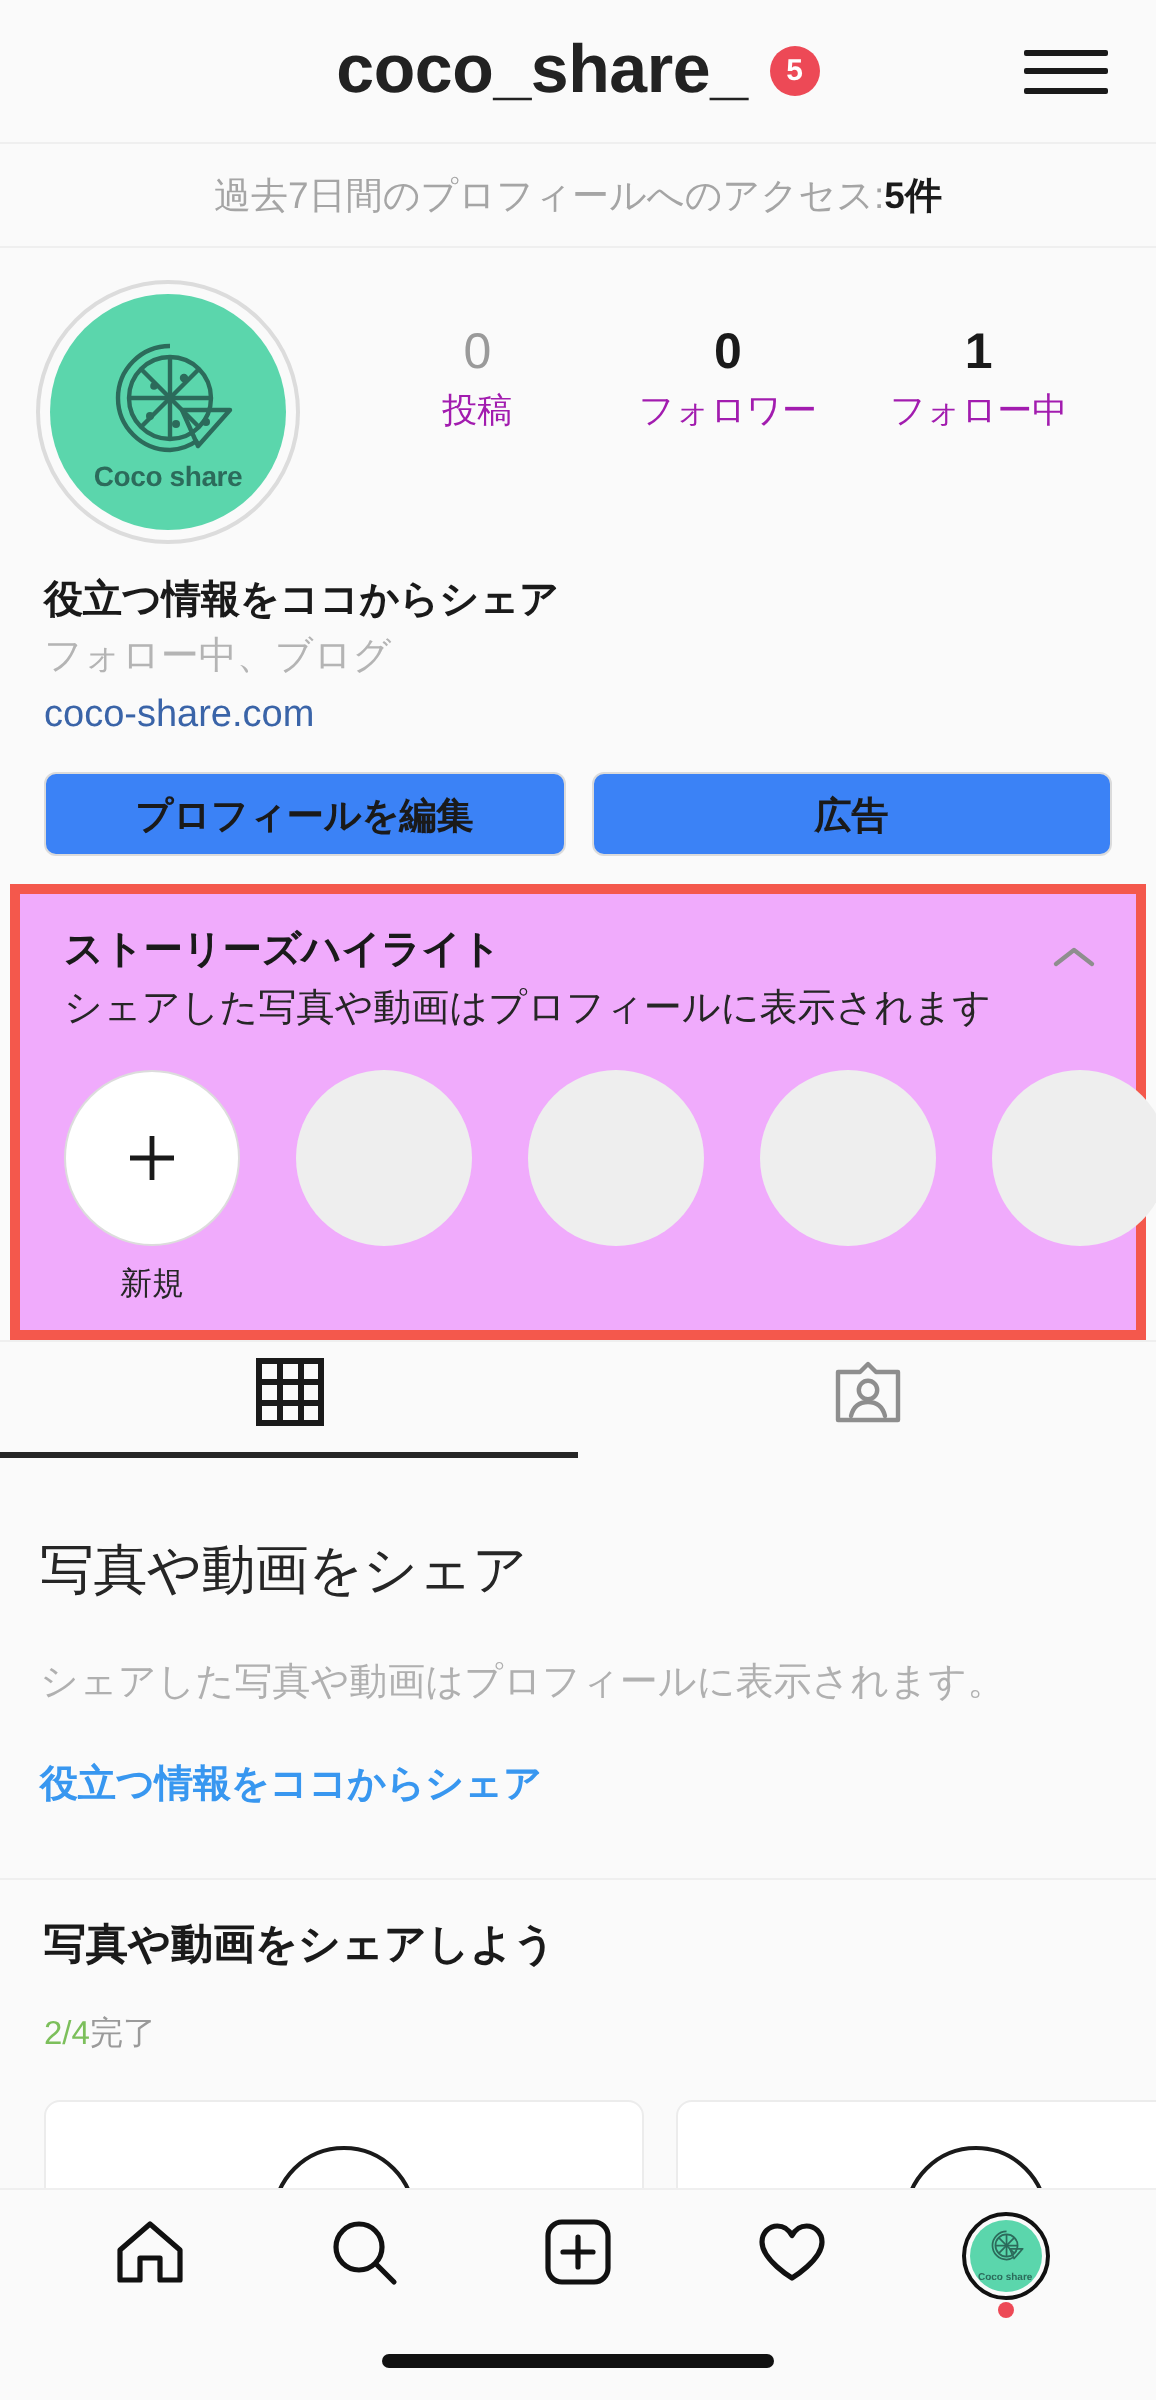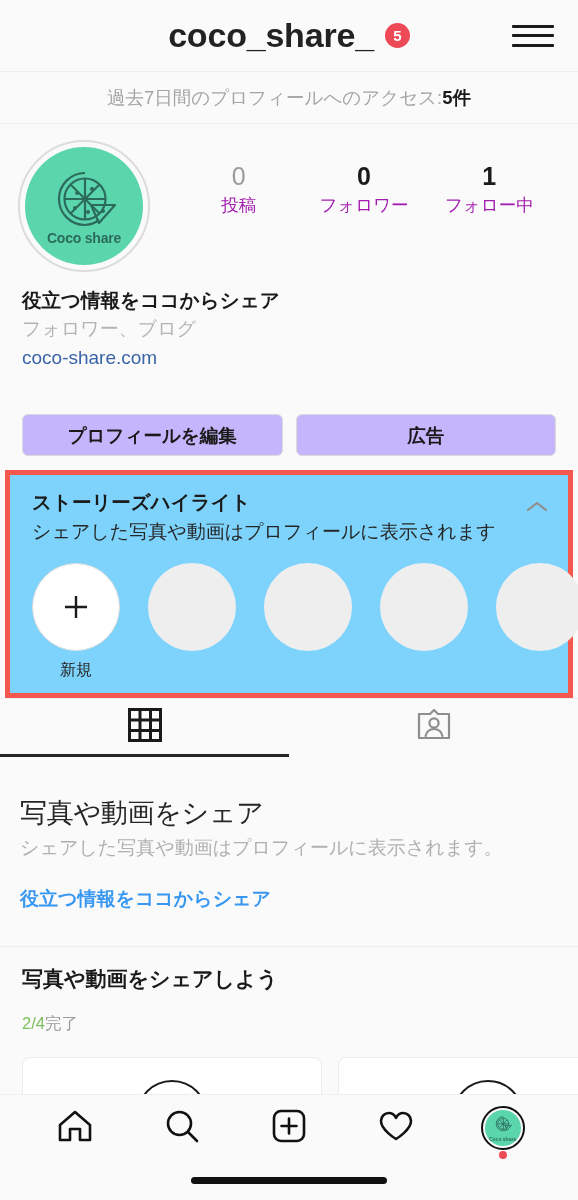--- a/index.html
+++ b/index.html
@@ -67,28 +67,27 @@
   .stat-label { font-size: 17.5px; color: #a21caf; margin-top: 2px; }
 
   .bio { padding: 14px 22px 0 22px; }
   .bio-name { font-size: 19.5px; font-weight: bold; color: #1a1a1a; line-height: 1.5; }
   .bio-category { font-size: 19px; color: #b4b4b4; line-height: 1.5; }
   .bio-link { font-size: 19px; color: #3a64a8; line-height: 1.5; }
 
   .action-row { display: flex; gap: 13px; padding: 14px 22px 0 22px; }
   .action-btn {
     flex: 1; height: 42px; border: 1px solid #dbdbdb; border-radius: 6px;
-    background: #c4b5fd; font-size: 18.5px; font-weight: bold; color: #1a1a1a;
+    background: #3b82f6; font-size: 18.5px; font-weight: bold; color: #1a1a1a;
     display: flex; align-items: center; justify-content: center;
     font-family: inherit;
-    margin-top: 28px;
-  }
-
-  
-  .highlights-wrap { margin: 14px 5px 0 5px; border: 5px solid #F4584C; background: #7dd3fc; }
+  }
+
+  
+  .highlights-wrap { margin: 14px 5px 0 5px; border: 5px solid #F4584C; background: #f0abfc; }
   .highlights-head {
     display: flex; align-items: flex-start; justify-content: space-between;
     padding: 14px 18px 0 22px;
   }
   .hl-title { font-size: 19.5px; font-weight: bold; color: #1a1a1a; }
   .hl-sub { font-size: 19px; color: #262626; margin-top: 3px; }
   .chev {
     width: 26px; height: 26px; flex: 0 0 auto; margin-top: 4px;
     display: flex; align-items: center; justify-content: center;
   }
@@ -107,21 +106,21 @@
   .tabs { display: flex; border-top: 1px solid #efefef; background: #fafafa; }
   .tab {
     flex: 1; height: 58px; display: flex; align-items: center; justify-content: center;
     border-bottom: 2px solid transparent;
   }
   .tab.active { border-bottom: 3px solid #262626; }
 
   
   .empty { padding: 38px 20px 34px 20px; text-align: left; background: #fafafa; }
   .empty-title { font-size: 27px; color: #262626; letter-spacing: -0.3px; }
-  .empty-sub { font-size: 19px; color: #b0b0b0; margin-top: 4px; }
+  .empty-sub { font-size: 19px; color: #b0b0b0; margin-top: 25px; }
   .empty-cta { font-size: 19px; font-weight: bold; color: #3897f0; margin-top: 25px; }
 
   
   .complete-sec { border-top: 1px solid #efefef; padding: 18px 0 0 0; background: #fafafa; }
   .complete-head { padding: 0 22px; }
   .complete-title { font-size: 21px; font-weight: bold; color: #1a1a1a; }
   .complete-prog { font-size: 16.5px; color: #9a9a9a; margin-top: 20px; }
   .complete-prog b { color: #7CBF5B; font-weight: normal; }
   .cards { display: flex; gap: 16px; padding: 22px 22px 0 22px; overflow: hidden; }
   .card {
@@ -222,21 +221,21 @@
       </div>
       <div class="stat">
         <div class="stat-num">1</div>
         <div class="stat-label">フォロー中</div>
       </div>
     </div>
   </div>
 
   <div class="bio">
     <div class="bio-name">役立つ情報をココからシェア</div>
-    <div class="bio-category">フォロワー、ブログ</div>
+    <div class="bio-category">フォロー中、ブログ</div>
     <div class="bio-link">coco-share.com</div>
   </div>
 
   <div class="action-row">
     <button class="action-btn">プロフィールを編集</button>
     <button class="action-btn">広告</button>
   </div>
 
   <div class="highlights-wrap">
     <div class="highlights-head">

